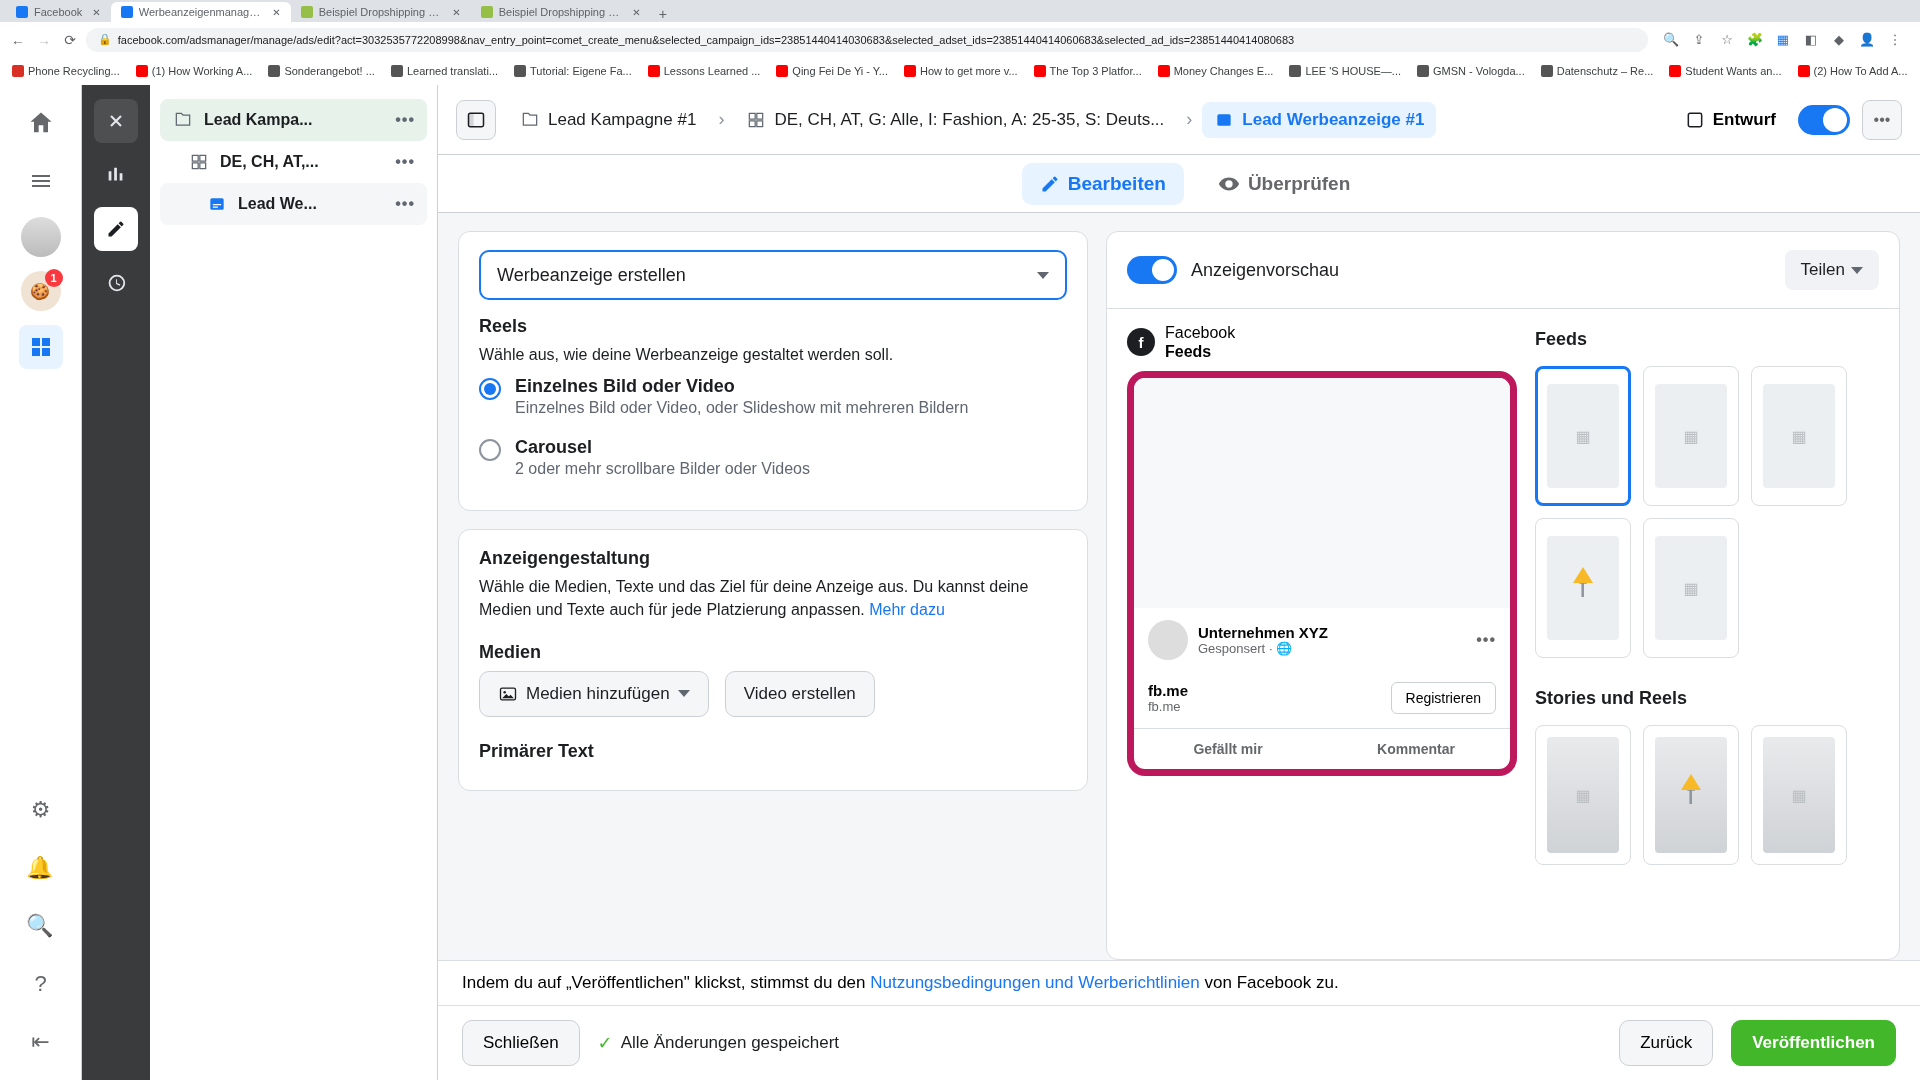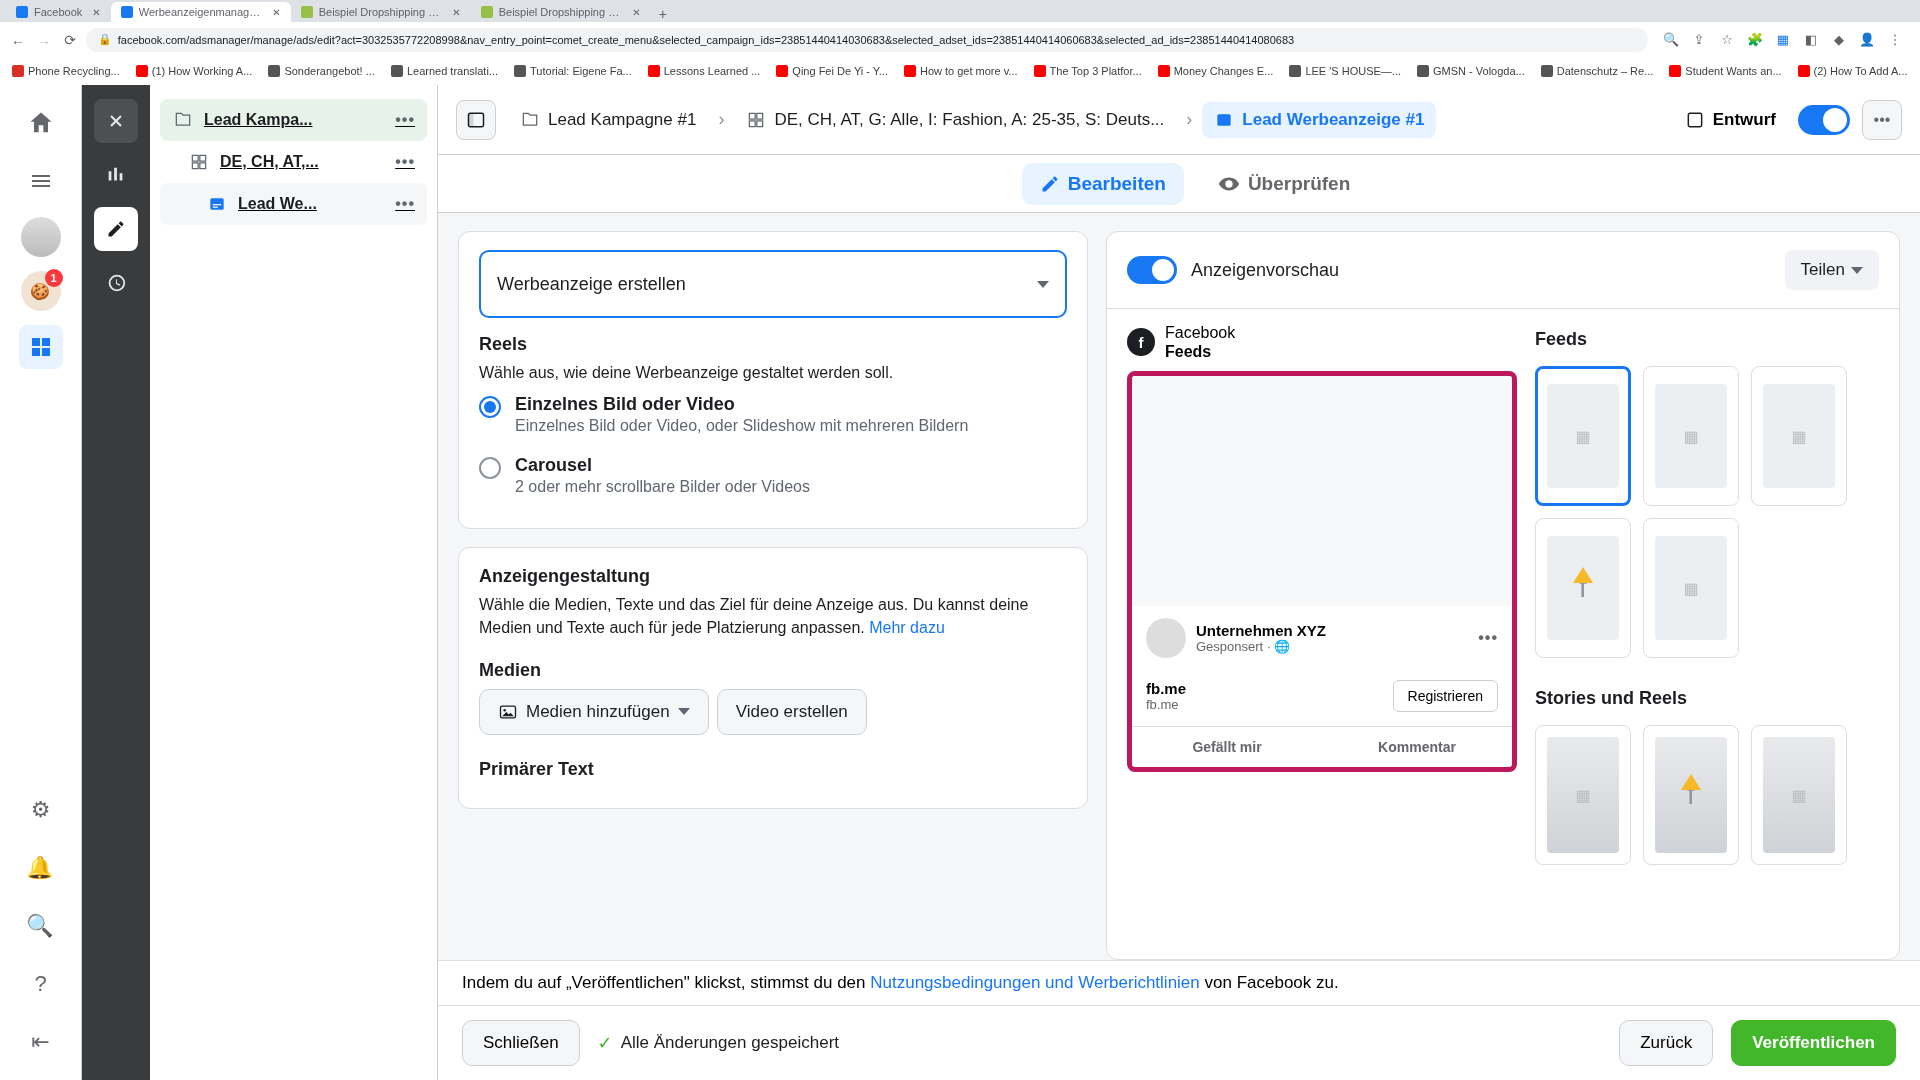--- a/index.html
+++ b/index.html
@@ -34,21 +34,21 @@
 .rail-avatar { width: 40px; height: 40px; border-radius: 50%; background: linear-gradient(#ddd,#bbb); }
 .rail-cookie { position: relative; width: 40px; height: 40px; border-radius: 50%; background: #f1e3d3; display:flex;align-items:center;justify-content:center; }
 .badge { position: absolute; top: -2px; right: -2px; background: #fa383e; color: #fff; font-size: 11px; font-weight: 700; width: 18px; height: 18px; border-radius: 50%; display: flex; align-items: center; justify-content: center; }
 .rail-spacer { flex: 1; }
 
 .tool-rail { width: 68px; background: #3a3b3c; display: flex; flex-direction: column; align-items: center; padding: 14px 0; gap: 10px; }
 .tool-btn { width: 44px; height: 44px; border-radius: 8px; display: flex; align-items: center; justify-content: center; color: #e4e6eb; }
 .tool-btn.close { background: #4e4f50; }
 .tool-btn.active { background: #fff; color: #1c1e21; }
 
-.sidebar { width: 288px; background: #fff; border-right: 1px solid #ccd0d5; padding: 14px 10px; text-decoration: underline; }
+.sidebar { width: 288px; background: #fff; border-right: 1px solid #ccd0d5; padding: 14px 10px; }
 .side-item { display: flex; align-items: center; gap: 10px; padding: 10px 12px; border-radius: 8px; font-size: 16px; color: #1c1e21; font-weight: 600; }
 .side-item.l1 { background: #e6f2ea; }
 .side-item.l2 { padding-left: 28px; }
 .side-item.l3 { padding-left: 46px; background: #f5f6f7; }
 .side-item .dots { margin-left: auto; color: #606770; font-weight: 700; letter-spacing: 1px; }
 .side-icon { width: 22px; height: 22px; display:flex;align-items:center;justify-content:center; }
 .side-icon.folder svg, .side-icon.grid svg, .side-icon.ad svg { width: 20px; height: 20px; }
 
 .main { flex: 1; display: flex; flex-direction: column; background: #f5f6f7; overflow:hidden; }
 
@@ -72,51 +72,51 @@
 
 
 .content { flex: 1; display: flex; gap: 18px; padding: 18px 20px 0 20px; overflow:hidden; }
 .col-left { flex: 0 0 630px; display: flex; flex-direction: column; gap: 18px; overflow:hidden; }
 .col-right { flex: 1; background: #fff; border: 1px solid #dadde1; border-radius: 12px; padding: 18px 20px; overflow:hidden; }
 
 .card { background: #fff; border: 1px solid #dadde1; border-radius: 12px; padding: 18px 20px 22px; }
 .card h3 { font-size: 18px; font-weight: 700; margin-bottom: 6px; color: #1c1e21; }
 .card .sub { font-size: 16px; color: #1c1e21; line-height: 1.45; }
 
-.select-like { width: 100%; height: 68px; border: 2px solid #1877f2; border-radius: 10px; display: flex; align-items: center; padding: 0 16px; font-size: 18px; color: #1c1e21; justify-content: space-between; margin-bottom: 16px; }
+.select-like { width: 100%; height: 50px; border: 2px solid #1877f2; border-radius: 10px; display: flex; align-items: center; padding: 0 16px; font-size: 18px; color: #1c1e21; justify-content: space-between; margin-bottom: 16px; }
 .caret-down { border-left: 6px solid transparent; border-right: 6px solid transparent; border-top: 7px solid #606770; }
 
 .radio-row { display: flex; gap: 14px; padding: 10px 0; align-items: flex-start; }
 .radio { width: 22px; height: 22px; border: 2px solid #1877f2; border-radius: 50%; margin-top: 2px; display:flex;align-items:center;justify-content:center; flex-shrink: 0; }
 .radio.off { border-color: #8d949e; }
 .radio .dot { width: 12px; height: 12px; background: #1877f2; border-radius: 50%; }
 .radio-label { font-size: 18px; font-weight: 600; color: #1c1e21; }
 .radio-desc { font-size: 16px; color: #606770; margin-top: 2px; }
 
 .link { color: #1877f2; }
 
-.media-btns { display: flex; gap: 8px; margin-top: 8px; }
+.media-btns { display: flex; gap: 16px; margin-top: 8px; }
 .btn { height: 46px; padding: 0 18px; border: 1px solid #ccd0d5; border-radius: 10px; background: #f5f6f7; font-size: 17px; font-weight: 500; display: flex; align-items: center; gap: 8px; color: #1c1e21; }
 
 
 .preview-head { display: flex; align-items: center; gap: 14px; margin-bottom: 18px; }
 .preview-toggle { width: 50px; height: 28px; background: #1877f2; border-radius: 14px; position: relative; }
 .preview-toggle::after { content: ""; position: absolute; right: 3px; top: 3px; width: 22px; height: 22px; background: #fff; border-radius: 50%; }
 .preview-title { font-size: 18px; font-weight: 500; color: #1c1e21; flex: 1; }
 .ghost-btn { height: 40px; padding: 0 16px; border-radius: 8px; background: #f0f2f5; font-size: 17px; font-weight: 500; display: flex; align-items: center; gap: 6px; color: #1c1e21; }
 .divider { height: 1px; background: #dadde1; margin: 14px -20px; }
 
 .preview-body { display: flex; gap: 18px; }
 .feed-col { flex: 0 0 390px; }
 .feed-label { display:flex; align-items:center; gap:10px; margin-bottom:10px; }
 .fb-circle { width: 28px; height: 28px; background: #1c1e21; border-radius: 50%; display:flex;align-items:center;justify-content:center; color:#fff; font-weight:700; font-size:15px; }
 .feed-text { font-size: 16px; line-height: 1.2; }
 .feed-text b { font-weight: 700; }
 
-.ad-preview { border: 5px solid #be185d; border-radius: 8px; overflow: hidden; }
+.ad-preview { border: 7px solid #be185d; border-radius: 18px; overflow: hidden; }
 .ad-media { height: 230px; background: #f7f8fa; }
 .ad-head { display: flex; align-items: center; gap: 10px; padding: 12px 14px; }
 .ad-avatar { width: 40px; height: 40px; background: #ddd; border-radius: 50%; }
 .ad-company { font-size: 15px; font-weight: 700; color: #050505; }
 .ad-sponsored { font-size: 13px; color: #65676b; }
 .ad-dots { margin-left: auto; color: #65676b; font-weight: 700; letter-spacing: 1px; }
 .ad-cta-row { display: flex; align-items: center; padding: 10px 14px 14px; gap: 8px; }
 .ad-domain { font-size: 15px; font-weight: 700; color: #050505; }
 .ad-domain-sub { font-size: 13px; color: #65676b; }
 .ad-cta { margin-left: auto; border: 1px solid #ccd0d5; border-radius: 6px; padding: 7px 14px; font-size: 14px; font-weight: 400; }

